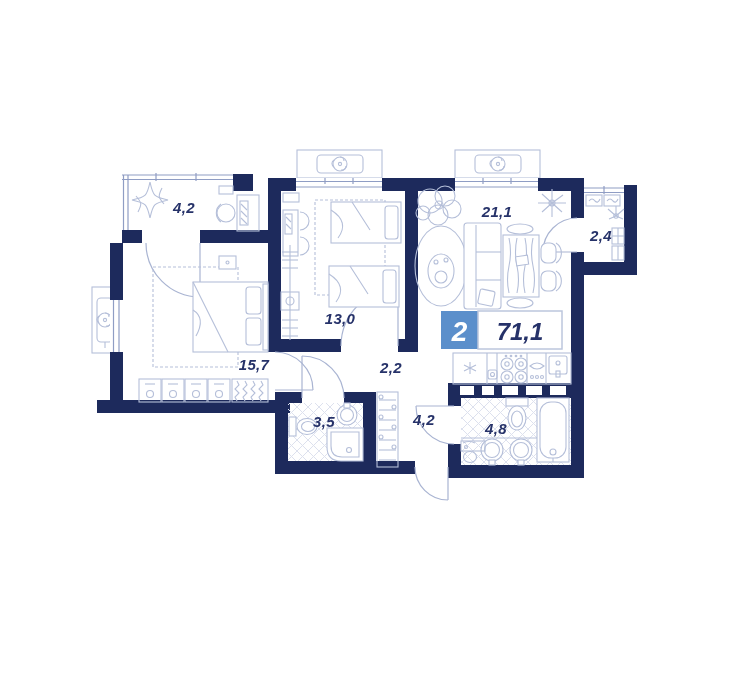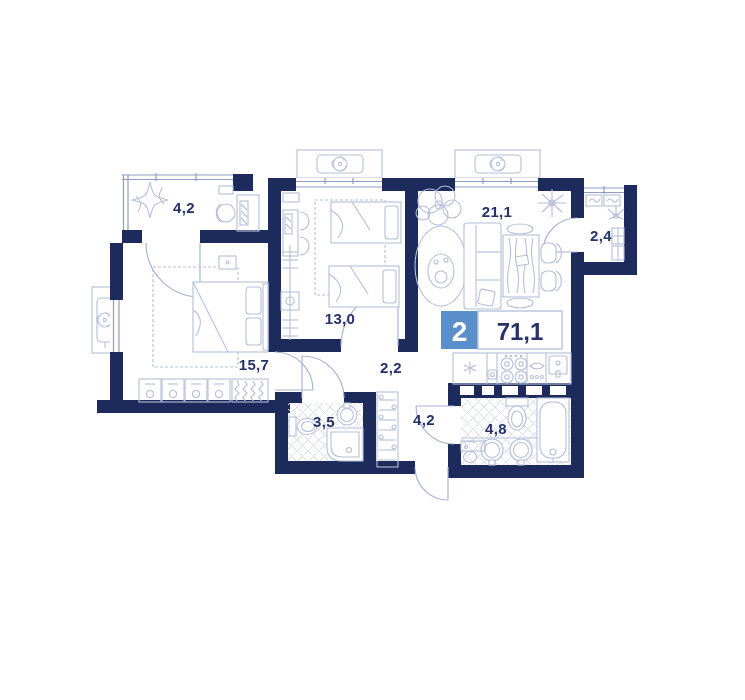--- a/index.html
+++ b/index.html
@@ -1,17 +1,17 @@
 <!DOCTYPE html>
 <html><head>
 <meta charset="utf-8">
 <style>
   html,body{margin:0;padding:0;background:#ffffff;}
   .stage{position:relative;width:745px;height:628px;background:#8b5cf6;overflow:hidden;
-         font-family:"Liberation Sans", sans-serif;}
+         font-family:"Liberation Sans", sans-serif;font-style:italic;}
   svg{display:block;}
   .room-label{fill:#263269;font-family:"Liberation Sans",sans-serif;font-weight:bold;
               font-size:15px;letter-spacing:.3px;}
   .badge-num{fill:#ffffff;font-family:"Liberation Sans",sans-serif;font-weight:bold;font-size:28px;}
   .area-num{fill:#263269;font-family:"Liberation Sans",sans-serif;font-weight:bold;font-size:24px;}
   .ln{stroke:#b5bfd9;fill:none;stroke-width:1.1;}
   .lnf{stroke:#b5bfd9;fill:#ffffff;stroke-width:1.1;}
   .door{stroke:#a9b4d2;fill:none;stroke-width:1.2;}
   .frame{stroke:#8f9dc4;fill:none;stroke-width:1.2;}
   .wall{fill:#1d2a5c;}

